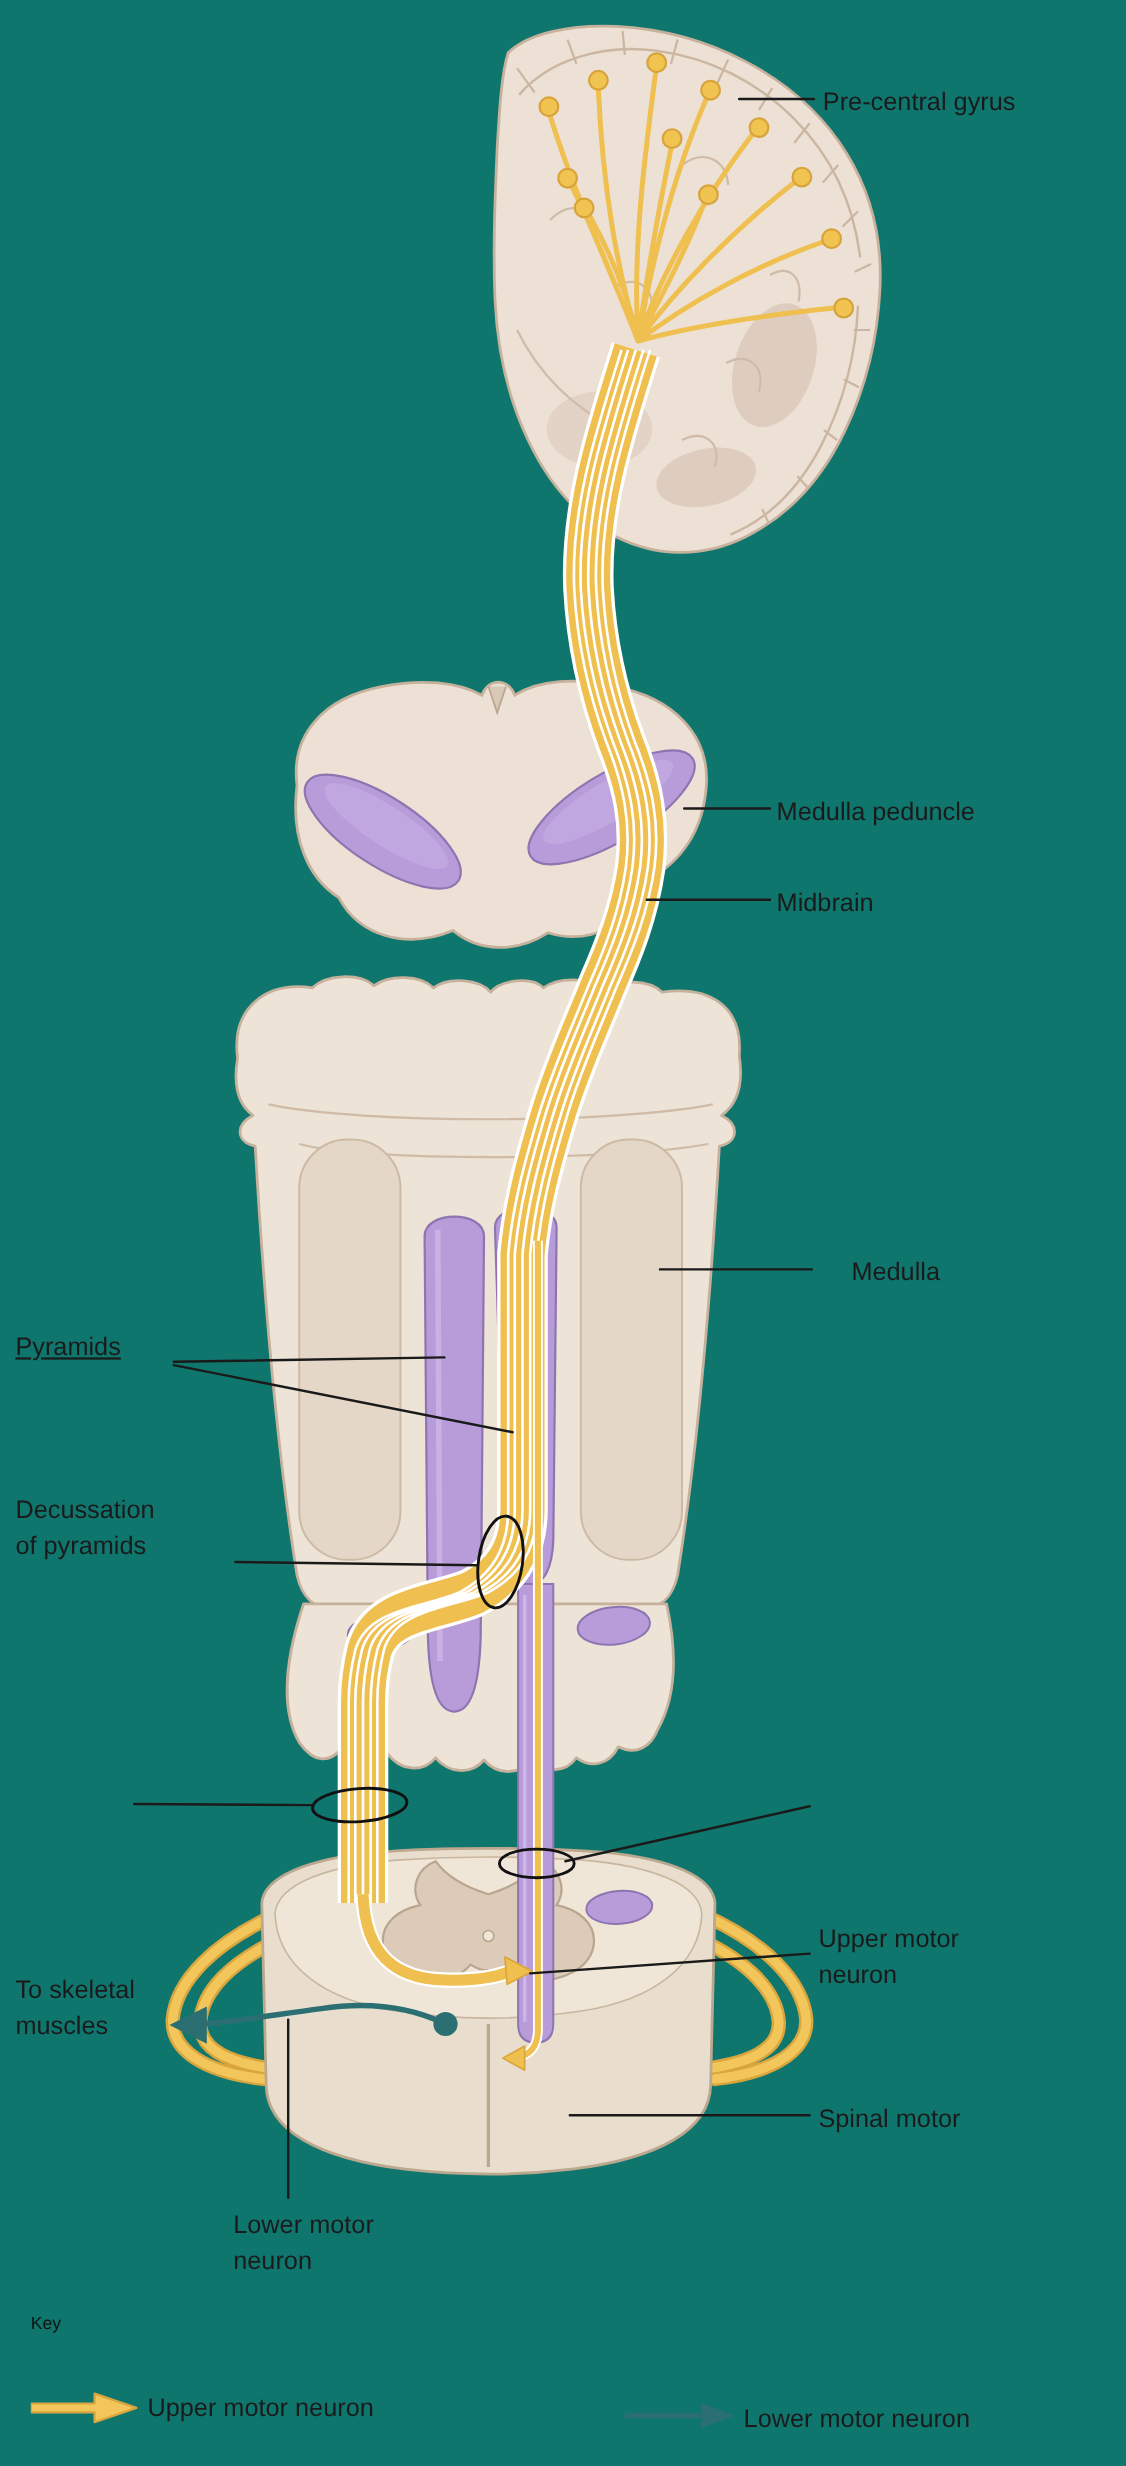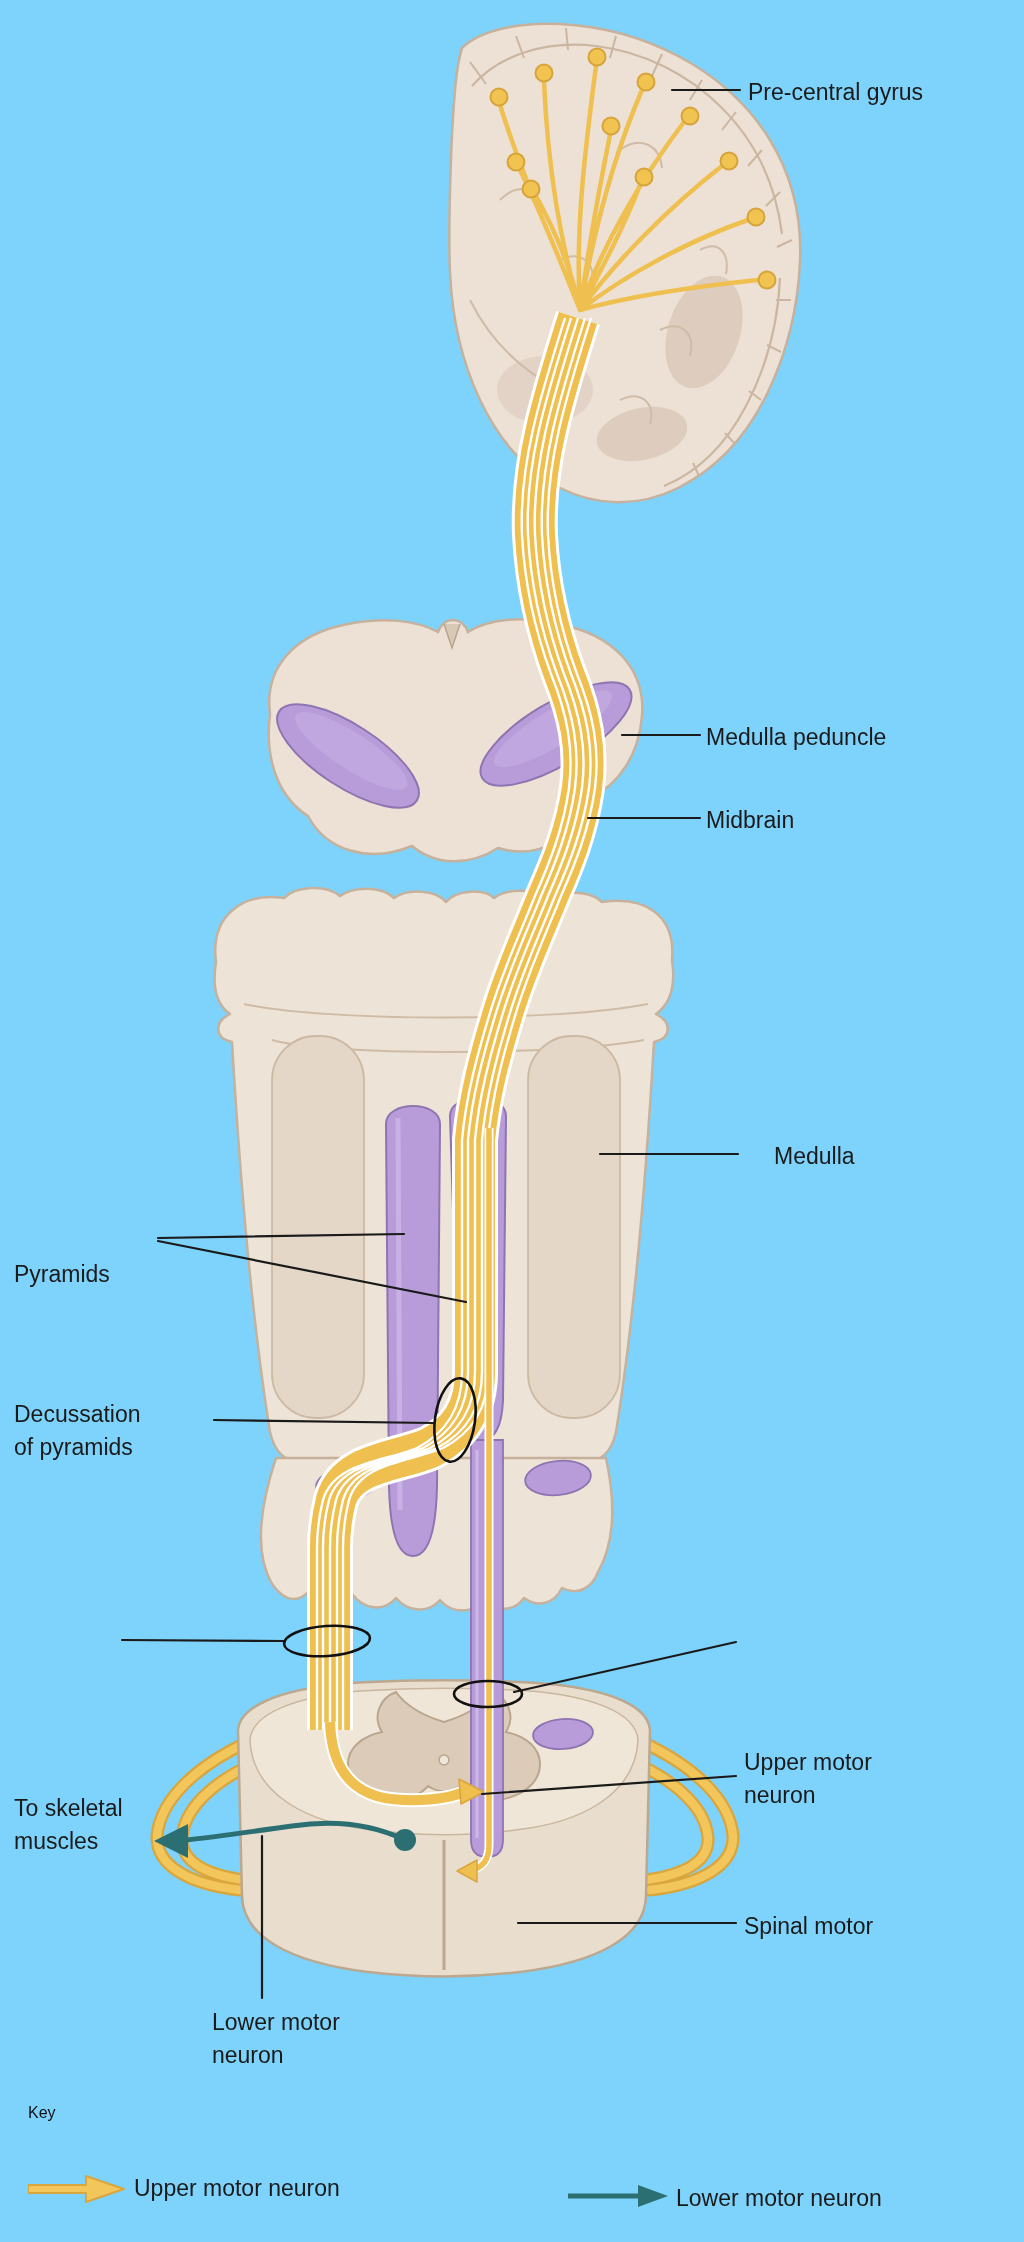--- a/index.html
+++ b/index.html
@@ -1,18 +1,18 @@
 <!DOCTYPE html>
 <html><head>
 <meta charset="utf-8">
 <style>
   * { margin:0; padding:0; box-sizing:border-box; }
   html,body { background:#ffffff; }
   body { font-family:"Liberation Sans", sans-serif; }
-  #canvas { position:relative; width:1024px; height:2242px; background:#7dd3fc; overflow:hidden; }
+  #canvas { position:relative; width:1024px; height:2242px; background:#0f766e; overflow:hidden; }
   .diagram-svg { position:absolute; left:0; top:0; }
   .label { position:absolute; font-size:23px; line-height:1.45; color:#1a1a1a; }
   .key-title { position:absolute; font-size:16px; font-weight:normal; color:#111111; }
   .key-arrow { position:absolute; }
 </style>
 </head>
 <body>
 
 <div id="canvas">
 
@@ -113,22 +113,22 @@
     <ellipse cx="488" cy="1694" rx="34" ry="13" fill="none" stroke="#111111" stroke-width="2.6"></ellipse>
   </g>
 
   <path d="M672 90 L740 90 M622 735 L700 735 M588 818 L700 818 M600 1154 L738 1154 M158 1238 L404 1234 M158 1241 L466 1302 M214 1420 L434 1423 M122 1640 L284 1641 M736 1642 L514 1692 M736 1776 L482 1794 M736 1923 L518 1923 M262 1998 L262 1836" fill="none" stroke="#1A1A1A" stroke-width="2.2" stroke-linecap="round"></path>
 </svg>
 
 <div class="label" style="left:748px;top:76px;">Pre-central gyrus</div>
 <div class="label" style="left:706px;top:721px;">Medulla peduncle</div>
 <div class="label" style="left:706px;top:804px;">Midbrain</div>
 <div class="label" style="left:744px;top:1140px;margin-left:30px;">Medulla</div>
-<div class="label" style="left:14px;top:1258px;">Pyramids</div>
-<div class="label" style="left:14px;top:1398px;width:145px;">Decussation of pyramids</div>
+<div class="label" style="left:14px;top:1208px;text-decoration:underline;">Pyramids</div>
+<div class="label" style="left:14px;top:1356px;width:145px;">Decussation of pyramids</div>
 <div class="label" style="left:744px;top:1746px;width:160px;">Upper motor neuron</div>
 <div class="label" style="left:14px;top:1792px;width:135px;">To skeletal muscles</div>
 <div class="label" style="left:744px;top:1910px;">Spinal motor</div>
 <div class="label" style="left:212px;top:2006px;width:160px;">Lower motor neuron</div>
 
 <div class="key-title" style="left:28px;top:2104px;">Key</div>
 
 <svg class="key-arrow" style="left:28px;top:2174px;" width="100" height="30" viewBox="0 0 100 30">
   <polygon points="0,11 58,11 58,2 96,15 58,28 58,19 0,19" fill="#F3C65B" stroke="#D9A63E" stroke-width="2" stroke-linejoin="round"></polygon>
 </svg>

